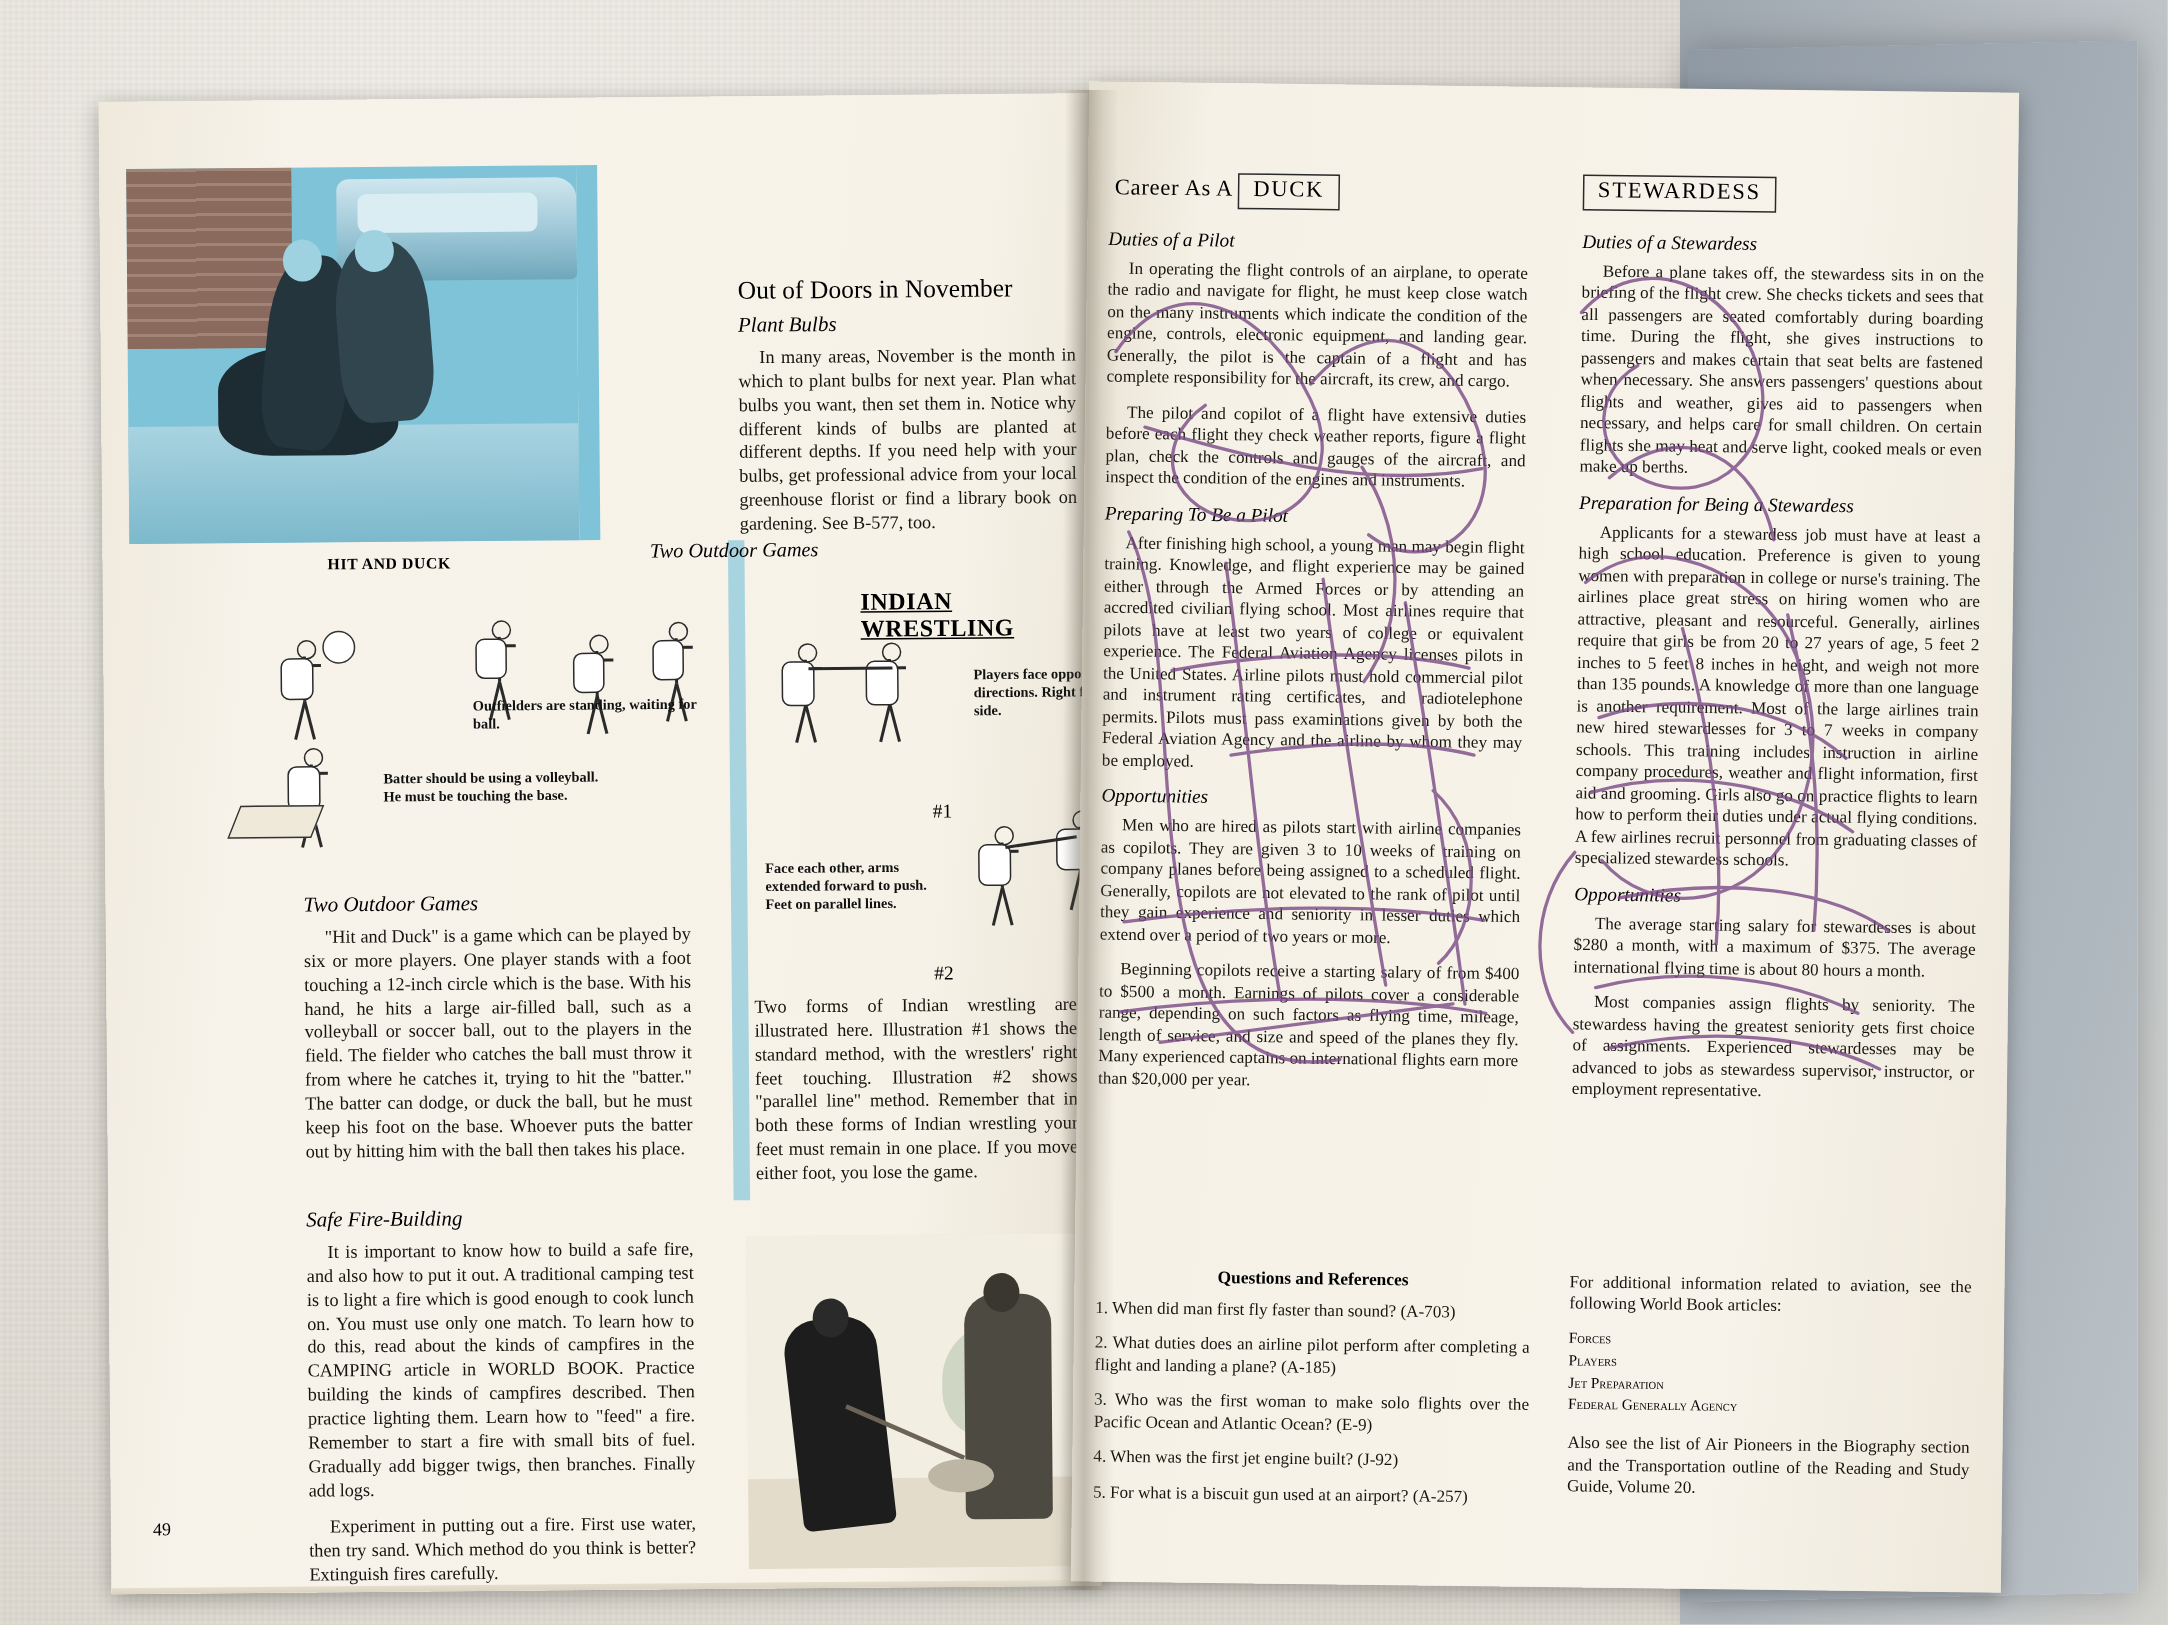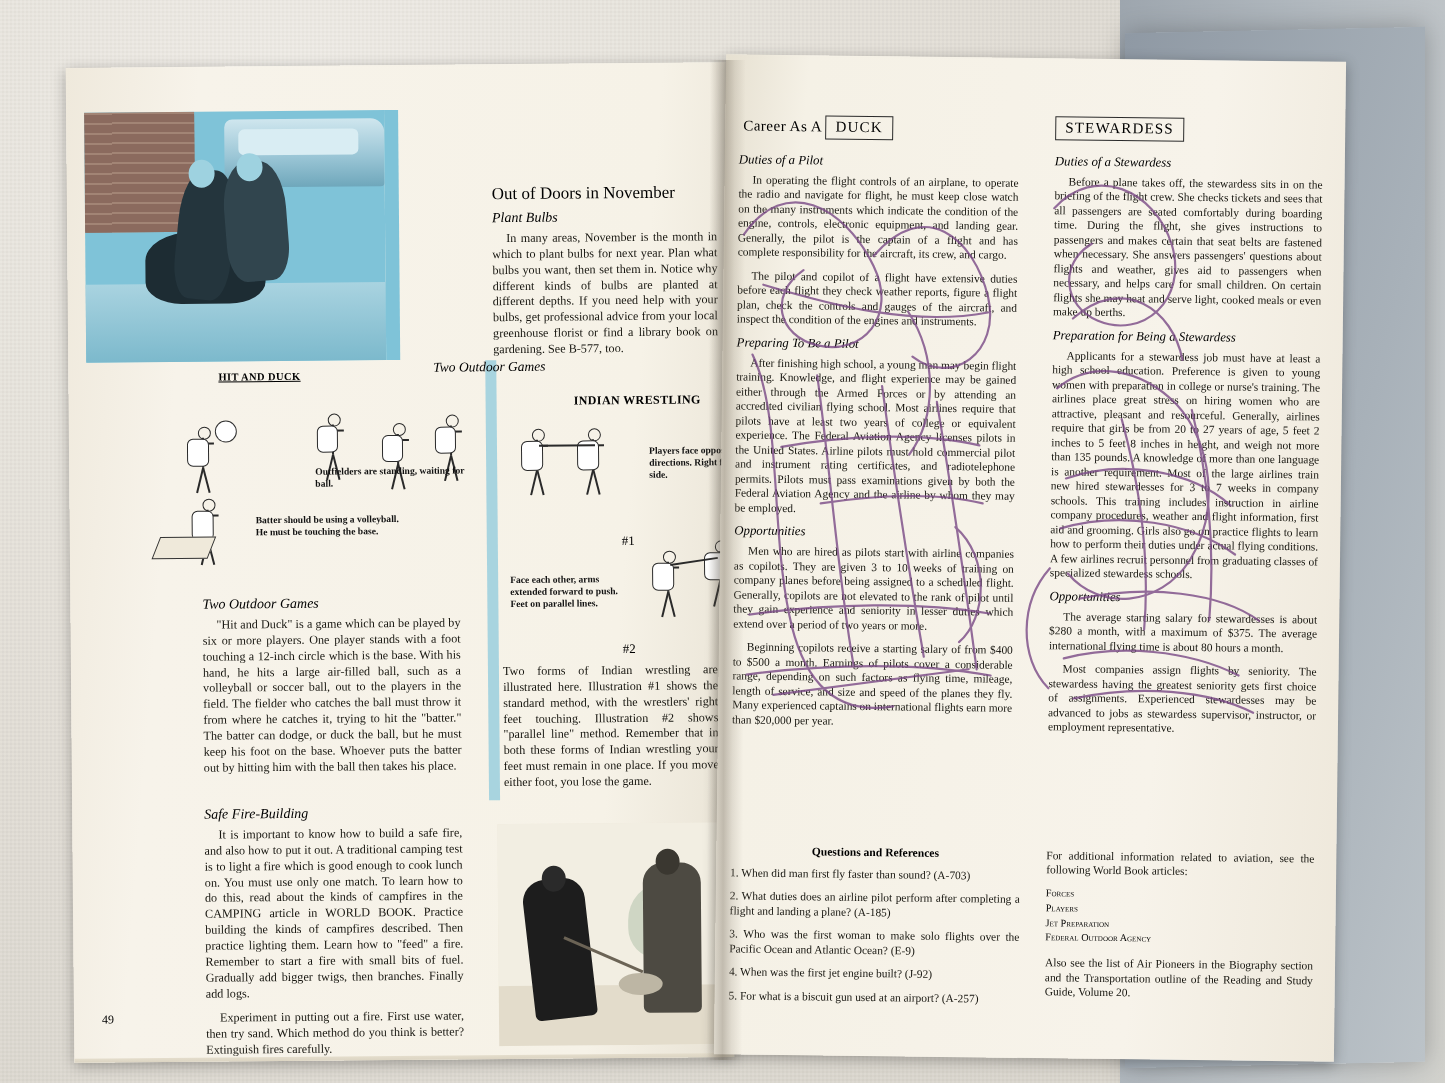--- a/index.html
+++ b/index.html
@@ -106,22 +106,22 @@
     position:absolute;left:318px;top:45px;width:14px;height:250px;
     background:#7fc3d8;
   }
   .blue-edge{
     position:absolute;left:417px;top:296px;width:11px;height:440px;
     background:#8ec9dc;opacity:.75;
   }
 
   .txt-ood{position:absolute;left:425px;top:120px;width:225px;}
   .two-outdoor-head{position:absolute;left:365px;top:295px;width:180px;font-style:italic;font-size:13.5px;}
-  .hitduck-label{position:absolute;left:150px;top:305px;font-size:10.5px;font-weight:bold;letter-spacing:.4px;text-decoration:underline;}
-  .indian-label{position:absolute;left:505px;top:330px;font-size:12px;font-weight:bold;letter-spacing:.4px;}
+  .hitduck-label{position:absolute;left:150px;top:305px;font-size:10.5px;font-weight:bold;letter-spacing:.4px;}
+  .indian-label{position:absolute;left:505px;top:330px;font-size:16px;font-weight:bold;letter-spacing:.4px;text-decoration:underline;}
 
   .fig-caption{position:absolute;font-size:9.6px;line-height:1.25;font-weight:bold;color:#111;}
 
   .figure-box{position:absolute;}
   .stick{position:absolute;}
   .stick .hd{position:absolute;width:11px;height:11px;border:1.4px solid #2a2a2a;border-radius:50%;left:9px;top:0;background:#f6f2e8;}
   .stick .bd{position:absolute;left:13px;top:11px;width:1.6px;height:30px;background:#2a2a2a;}
   .stick .arm{position:absolute;top:16px;left:3px;width:22px;height:1.6px;background:#2a2a2a;}
   .stick .lg1{position:absolute;left:13px;top:41px;width:1.6px;height:26px;background:#2a2a2a;transform:rotate(14deg);transform-origin:top;}
   .stick .lg2{position:absolute;left:13px;top:41px;width:1.6px;height:26px;background:#2a2a2a;transform:rotate(-14deg);transform-origin:top;}
@@ -387,21 +387,21 @@
         <p class="body noind">5. For what is a biscuit gun used at an airport? (A-257)</p>
       </div>
 
       <div class="refs">
         <p class="body noind">For additional information related to aviation, see the following World Book articles:</p>
         <div class="ref-cols">
           <div>
             <div>Forces</div>
             <div>Players</div>
             <div>Jet Preparation</div>
-            <div>Federal Outdoor Agency</div>
+            <div>Federal Generally Agency</div>
           </div>
         </div>
         <p class="body noind" style="margin-top:10px;">Also see the list of Air Pioneers in the Biography section and the Transportation outline of the Reading and Study Guide, Volume 20.</p>
       </div>
 
       <div class="folio-right">87</div>
     </div>
   </div>
 
   <div class="gutter"></div>

